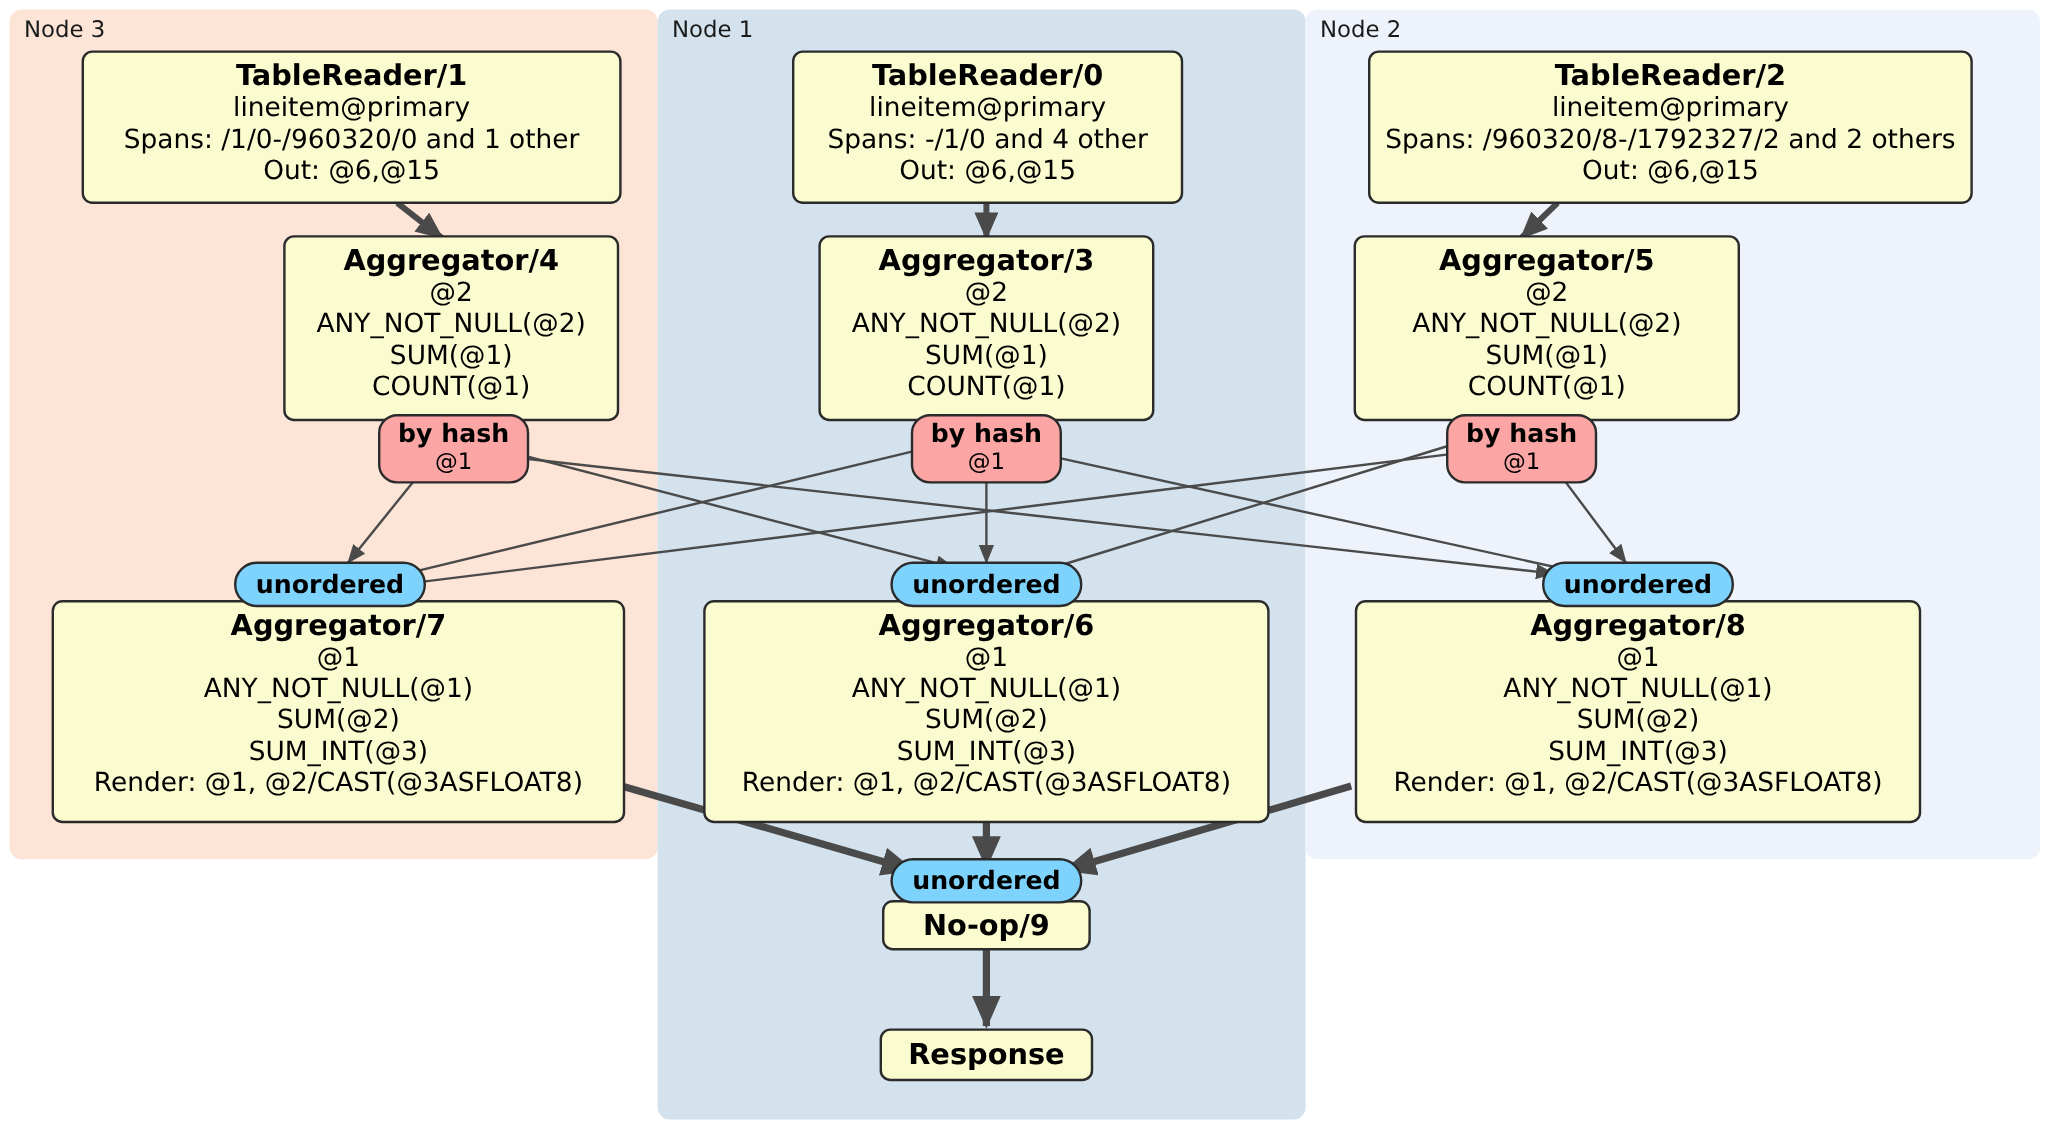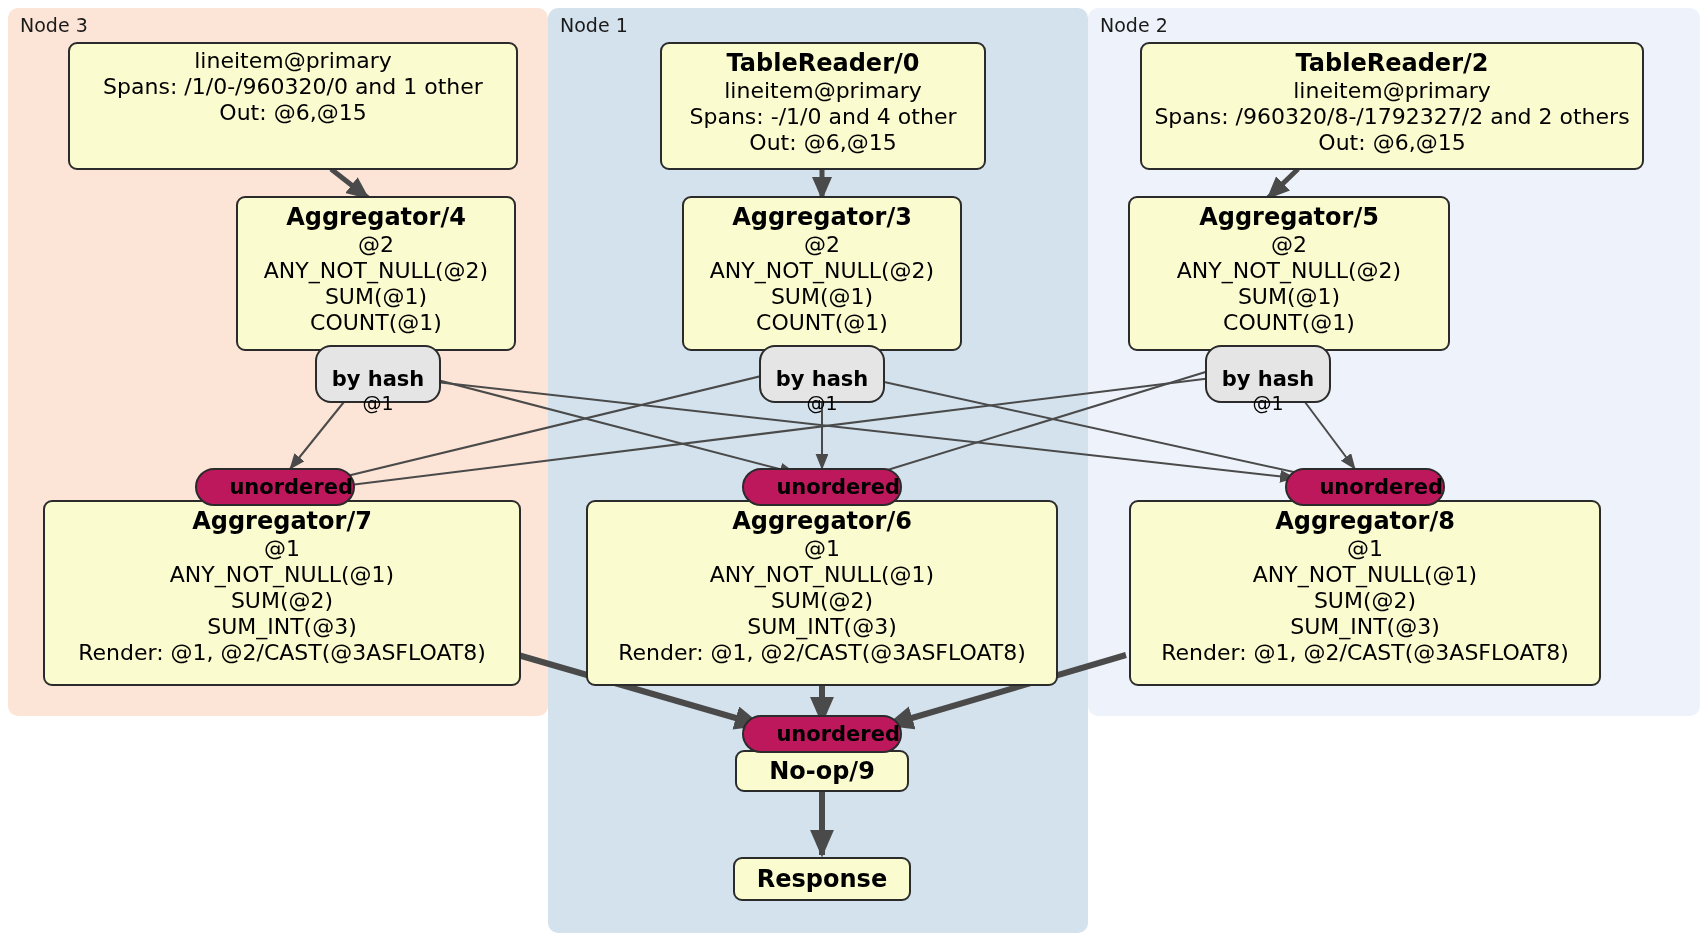--- a/index.html
+++ b/index.html
@@ -65,41 +65,41 @@
   }
   
   .badge {
     position: absolute;
     box-sizing: border-box;
     border: 2.2px solid #2b2b2b;
     text-align: center;
     z-index: 8;
   }
   .badge-hash {
-    background: #e5e5e5;
+    background: #fca5a5;
     border-radius: 16px;
-    padding-top: 20px;
+    padding-top: 2px;
   }
   .badge-hash .b-main {
     font-weight: bold;
     font-size: 21px;
     line-height: 25px;
     color: #000;
   }
   .badge-hash .b-sub {
     font-size: 19px;
     line-height: 22px;
     color: #000;
   }
   .badge-unordered {
-    background: #be185d;
+    background: #7dd3fc;
     border-radius: 999px;
     display: flex;
     align-items: center;
-    justify-content: flex-end;
+    justify-content: center;
   }
   .badge-unordered .b-main {
     font-weight: bold;
     font-size: 21px;
     color: #000;
     line-height: 21px;
   }
   
   svg.edges {
     position: absolute;
@@ -170,20 +170,21 @@
     <path class="e-thin" d="M1290,382 L1355,469" marker-end="url(#arrow-thin)"></path>
 
     <path class="e-thick" d="M518,655 L760,725" marker-end="url(#arrow-thick)"></path>
     <path class="e-thick" d="M822,682 L822,722" marker-end="url(#arrow-thick)"></path>
     <path class="e-thick" d="M1126,655 L888,725" marker-end="url(#arrow-thick)"></path>
 
     <path class="e-thick" d="M822,790 L822,855" marker-end="url(#arrow-thick)"></path>
   </svg>
 
   <div class="proc-box" style="left:68px; top:42px; width:450px; height:128px;">
+    <div class="proc-title">TableReader/1</div>
     <div class="proc-line">lineitem@primary</div>
     <div class="proc-line">Spans: /1/0-/960320/0 and 1 other</div>
     <div class="proc-line">Out: @6,@15</div>
   </div>
 
   <div class="proc-box" style="left:660px; top:42px; width:326px; height:128px;">
     <div class="proc-title">TableReader/0</div>
     <div class="proc-line">lineitem@primary</div>
     <div class="proc-line">Spans: -/1/0 and 4 other</div>
     <div class="proc-line">Out: @6,@15</div>

